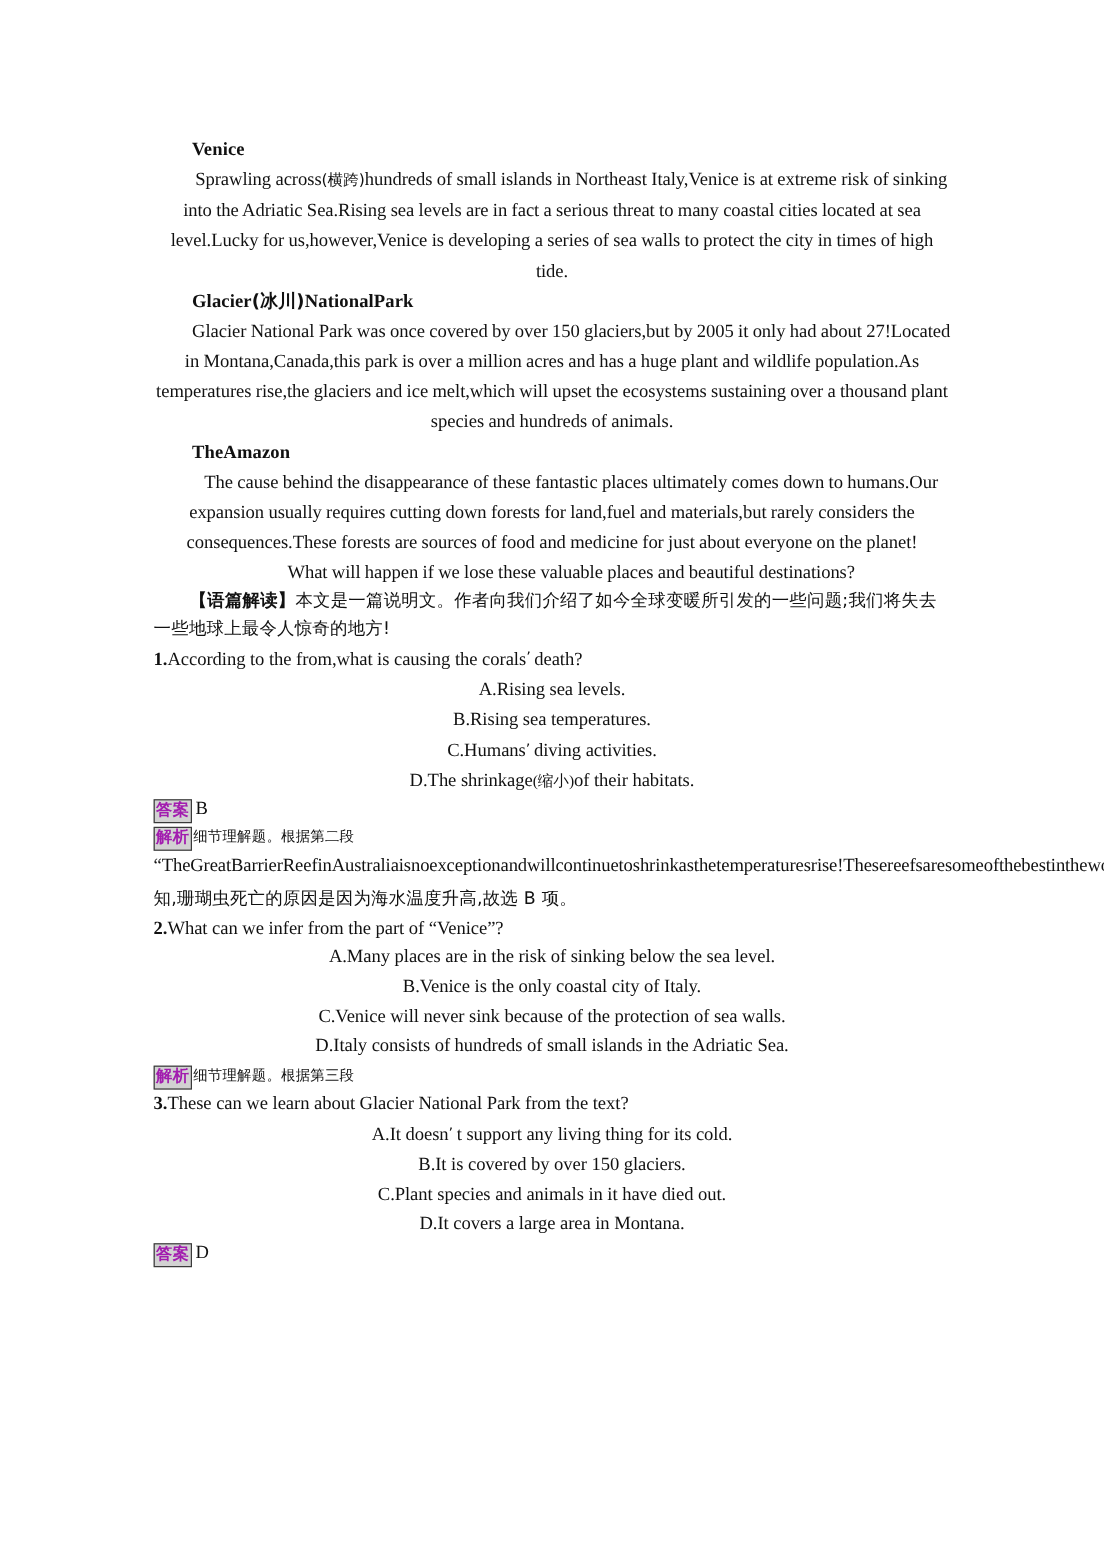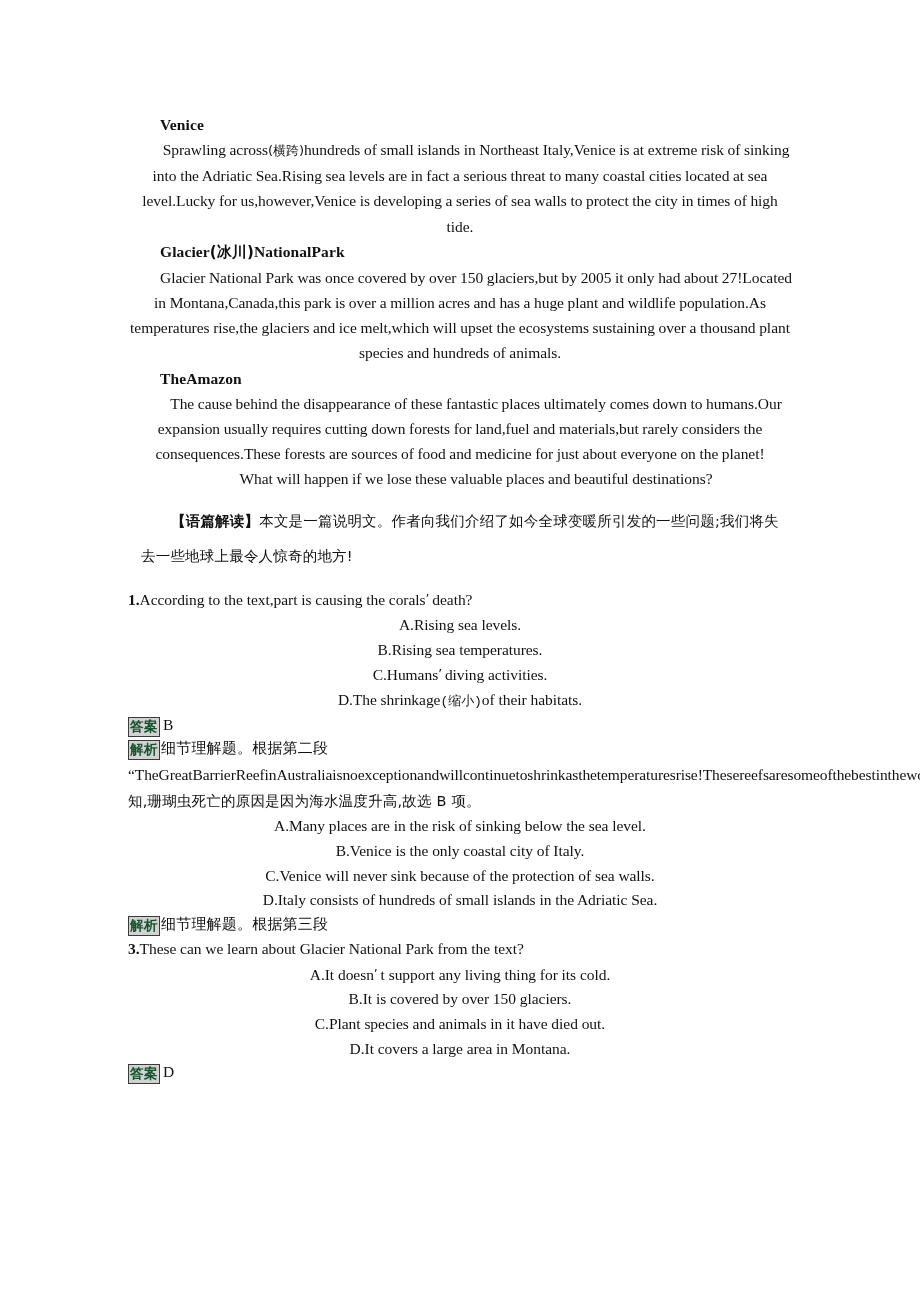--- a/index.html
+++ b/index.html
@@ -59,23 +59,23 @@
   }
   .body-para .gloss {
     font-family: "DejaVu Sans", sans-serif;
     font-size: 13px;
   }
 
   
   .cn-para {
     font-family: "DejaVu Sans", sans-serif;
     font-size: 14.5px;
-    line-height: 35px;
+    line-height: 23px;
     text-indent: 30px;
-    margin: 13px;
+    margin: 0;
     letter-spacing: 0.2px;
   }
   .cn-para .cn-lead {
     font-weight: bold;
   }
 
   
   .question {
     font-size: 15.5px;
     line-height: 24.6px;
@@ -86,21 +86,21 @@
     font-weight: bold;
   }
   .option {
     font-size: 15.5px;
     line-height: 24.6px;
     margin: 0;
     letter-spacing: -0.05px;
     text-align: center;
   }
   .option .gloss {
-    font-family: Liberation Mono, monospace;
+    font-family: Liberation Serif, serif;
     font-size: 13px;
   }
   .apos {
     font-family: "DejaVu Sans", sans-serif;
     font-size: 12px;
     vertical-align: 2px;
     padding: 0 3px 0 0;
   }
 
   
@@ -109,34 +109,34 @@
     line-height: 22.5px;
     margin: 0;
     white-space: nowrap;
   }
   .badge {
     display: inline-block;
     font-family: "DejaVu Sans", sans-serif;
     font-size: 13.5px;
     font-weight: bold;
     line-height: 15px;
-    color: #14532d;
+    color: #a21caf;
     background: #d2d2d2;
     border: 1px solid #3a3a3a;
     padding: 1px 1px 2px 1px;
     letter-spacing: 0.5px;
     vertical-align: -1px;
   }
   .badge-row .ans-letter {
     font-size: 15.5px;
     padding-left: 3px;
   }
   .badge-row .cn-after {
-    font-family: Liberation Mono, monospace;
-    font-size: 15px;
+    font-family: Liberation Sans, sans-serif;
+    font-size: 12px;
     letter-spacing: 0.2px;
     padding-left: 1px;
   }
 
   .analysis-body {
     font-size: 15.5px;
     line-height: 25.2px;
     margin: 0;
     letter-spacing: -0.1px;
     word-spacing: -0.5px;
@@ -167,40 +167,43 @@
     <h3 class="section-heading">TheAmazon</h3>
     <p class="body-para">The cause behind the disappearance of these fantastic places ultimately comes down to humans.Our expansion usually requires cutting down forests for land,fuel and materials,but rarely considers the consequences.These forests are sources of food and medicine for just about everyone on the planet!</p>
 
     <p class="body-para">What will happen if we lose these valuable places and beautiful destinations?</p>
 
     <p class="cn-para">
       <span class="cn-lead">【语篇解读】</span><span>本文是一篇说明文。作者向我们介绍了如今全球变暖所引发的一些问题;我们将失去一些地球上最令人惊奇的地方!</span>
     </p>
 
     <p class="question">
-      <span class="qnum">1.</span><span>According to the text,part is causing the corals</span><span class="apos">’</span><span>death?</span>
+      <span class="qnum">1.</span><span>According to the from,what is causing the corals</span><span class="apos">’</span><span>death?</span>
     </p>
     <p class="option">A.Rising sea levels.</p>
     <p class="option">B.Rising sea temperatures.</p>
     <p class="option">
       <span>C.Humans</span><span class="apos">’</span><span>diving activities.</span>
     </p>
     <p class="option">
       <span>D.The shrinkage</span><span class="gloss">(缩小)</span><span>of their habitats.</span>
     </p>
     <p class="badge-row">
       <span class="badge">答案</span><span class="ans-letter">B</span>
     </p>
     <p class="badge-row">
       <span class="badge">解析</span><span class="cn-after">细节理解题。根据第二段</span>
     </p>
     <p class="analysis-body">
       <span>“TheGreatBarrierReefinAustraliaisnoexceptionandwillcontinuetoshrinkasthetemperaturesrise!Thesereefsaresomeofthebestintheworldfordiving,buttheywillsoondisappear!”</span><span class="cn">可知,珊瑚虫死亡的原因是因为海水温度升高,故选 B 项。</span>
     </p>
 
+    <p class="question">
+      <span class="qnum">2.</span><span>What can we infer from the part of “Venice”?</span>
+    </p>
     <p class="option">A.Many places are in the risk of sinking below the sea level.</p>
     <p class="option">B.Venice is the only coastal city of Italy.</p>
     <p class="option">C.Venice will never sink because of the protection of sea walls.</p>
     <p class="option">D.Italy consists of hundreds of small islands in the Adriatic Sea.</p>
     <p class="badge-row">
       <span class="badge">解析</span><span class="cn-after">细节理解题。根据第三段</span>
     </p>
 
     <p class="question">
       <span class="qnum">3.</span><span>These can we learn about Glacier National Park from the text?</span>

